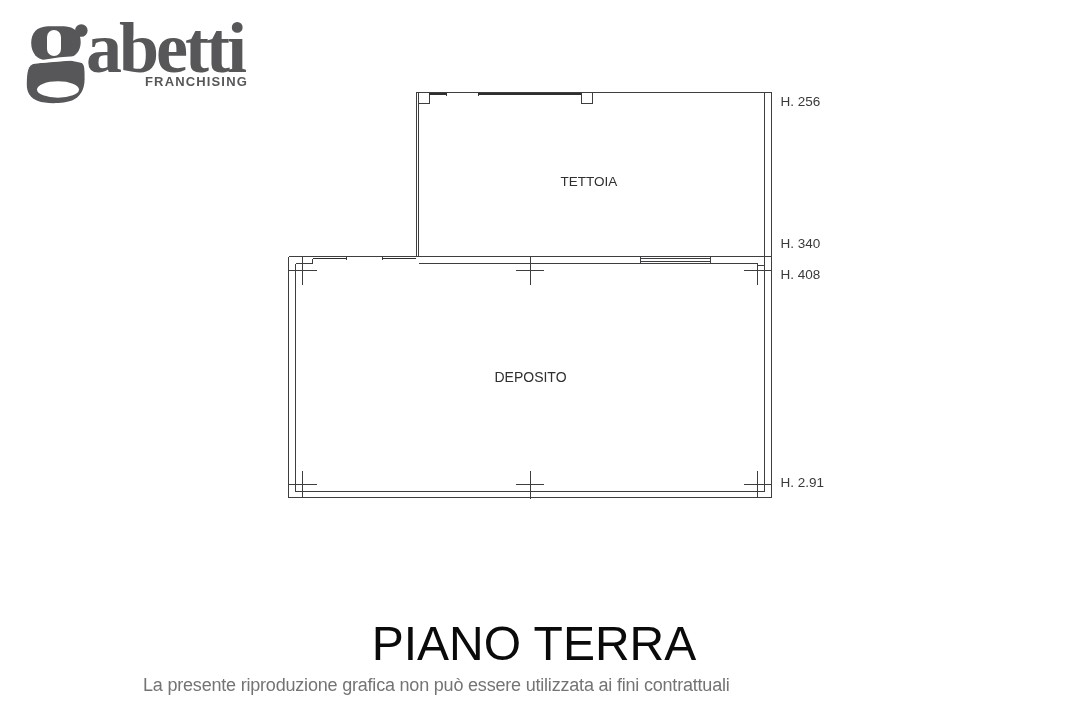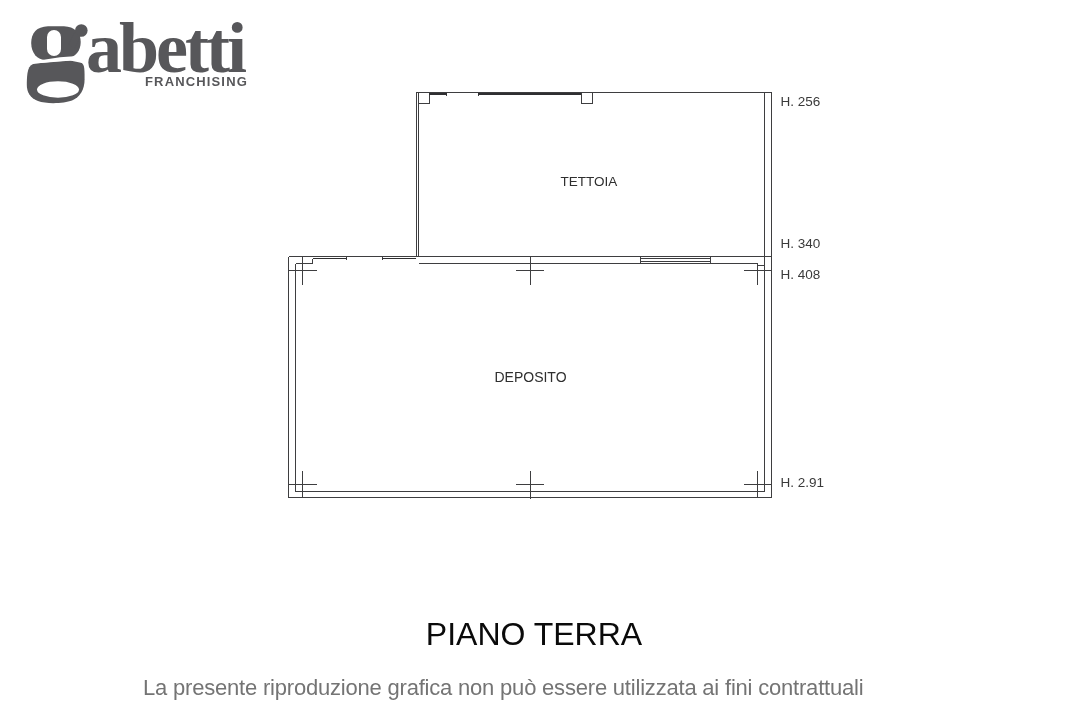--- a/index.html
+++ b/index.html
@@ -104,15 +104,15 @@
     <text x="780.6" y="106.1">H. 256</text>
 
     <text x="780.6" y="247.8">H. 340</text>
 
     <text x="780.6" y="279.2">H. 408</text>
 
     <text x="780.6" y="486.7">H. 2.91</text>
   </g>
 </svg>
 
-<div class="abs" style="left:0;top:615.5px;width:1068px;text-align:center;font-size:32px;color:#0a0a0a;">PIANO TERRA</div>
+<div class="abs" style="left:0;top:615.5px;width:1068px;text-align:center;font-size:48px;color:#0a0a0a;">PIANO TERRA</div>
 
-<div class="abs" style="left:143px;top:675px;font-size:22px;color:#747474;letter-spacing:-0.2px;white-space:nowrap;">La presente riproduzione grafica non può essere utilizzata ai fini contrattuali</div>
+<div class="abs" style="left:143px;top:675px;font-size:18px;color:#747474;letter-spacing:-0.2px;white-space:nowrap;">La presente riproduzione grafica non può essere utilizzata ai fini contrattuali</div>
 
 </body></html>

